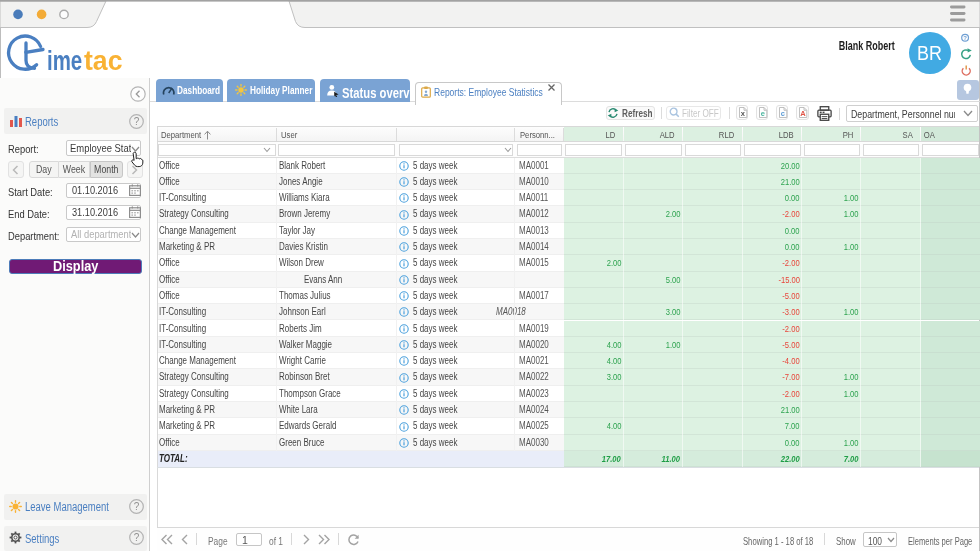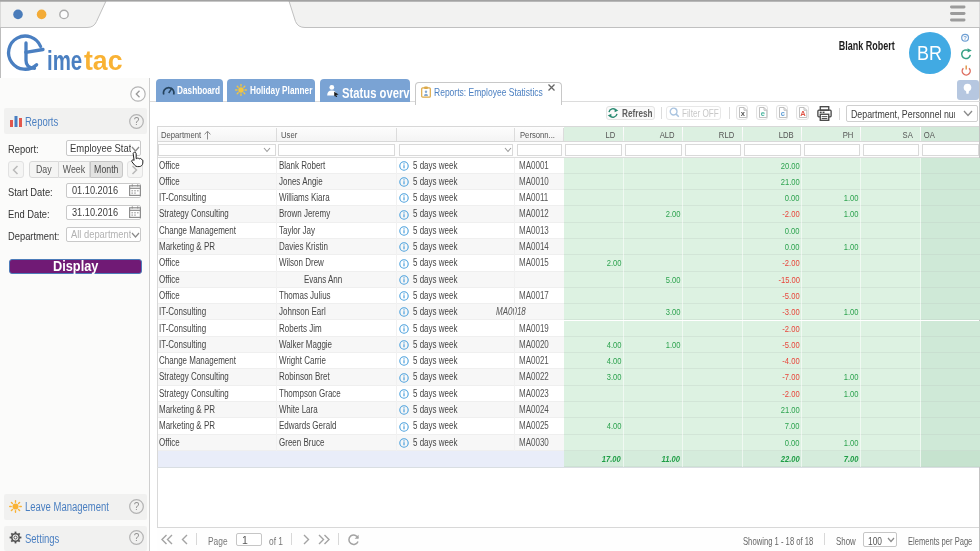--- a/index.html
+++ b/index.html
@@ -648,20 +648,21 @@
 <div class="ct" style="left:413px;top:434.6px;width:94px;"><span class="tx">5 days week</span></div>
 <div class="ct" style="left:518.5px;top:434.6px;width:42px;color:#555;"><span class="tx">MA0030</span></div>
 <div class="gn" style="left:563.5px;top:434.6px;width:60.0px;height:16.3px;background:#ddf2e2;padding-right:2.5px;"></div>
 <div class="gn" style="left:623.5px;top:434.6px;width:59.5px;height:16.3px;background:#ddf2e2;padding-right:2.5px;"></div>
 <div class="gn" style="left:683px;top:434.6px;width:59.5px;height:16.3px;background:#ddf2e2;padding-right:2.5px;"></div>
 <div class="gn" style="left:742.5px;top:434.6px;width:59.5px;height:16.3px;background:#ddf2e2;padding-right:2.5px;"><span class="txr" style="color:#2da34f">0.00</span></div>
 <div class="gn" style="left:802px;top:434.6px;width:59px;height:16.3px;background:#ddf2e2;padding-right:2.5px;"><span class="txr" style="color:#2da34f">1.00</span></div>
 <div class="gn" style="left:861px;top:434.6px;width:59.5px;height:16.3px;background:#ddf2e2;padding-right:2.5px;"></div>
 <div class="gn" style="left:920.5px;top:434.6px;width:59.5px;height:16.3px;background:#cfe9d7;padding-right:2.5px;"></div>
 <div style="position:absolute;left:156.5px;top:450.90000000000003px;width:407.0px;height:16.3px;background:#e9edf9;"></div>
+<div class="ct" style="left:158.7px;top:450.90000000000003px;width:200px;font-weight:bold;font-style:italic;color:#222;"><span class="tx">TOTAL:</span></div>
 <div class="gn" style="left:563.5px;top:450.90000000000003px;width:60.0px;height:16.3px;background:#d5ecdc;padding-right:2.5px;"><span class="txr" style="color:#1f9e46;font-weight:bold;font-style:italic;">17.00</span></div>
 <div class="gn" style="left:623.5px;top:450.90000000000003px;width:59.5px;height:16.3px;background:#d5ecdc;padding-right:2.5px;"><span class="txr" style="color:#1f9e46;font-weight:bold;font-style:italic;">11.00</span></div>
 <div class="gn" style="left:683px;top:450.90000000000003px;width:59.5px;height:16.3px;background:#d5ecdc;padding-right:2.5px;"></div>
 <div class="gn" style="left:742.5px;top:450.90000000000003px;width:59.5px;height:16.3px;background:#d5ecdc;padding-right:2.5px;"><span class="txr" style="color:#1f9e46;font-weight:bold;font-style:italic;">22.00</span></div>
 <div class="gn" style="left:802px;top:450.90000000000003px;width:59px;height:16.3px;background:#d5ecdc;padding-right:2.5px;"><span class="txr" style="color:#1f9e46;font-weight:bold;font-style:italic;">7.00</span></div>
 <div class="gn" style="left:861px;top:450.90000000000003px;width:59.5px;height:16.3px;background:#d5ecdc;padding-right:2.5px;"></div>
 <div class="gn" style="left:920.5px;top:450.90000000000003px;width:59.5px;height:16.3px;background:#c6e3cf;padding-right:2.5px;"></div>
 <div style="position:absolute;left:622.5px;top:157.5px;width:1px;height:309.7px;background:rgba(255,255,255,0.55);"></div>
 <div style="position:absolute;left:682px;top:157.5px;width:1px;height:309.7px;background:rgba(255,255,255,0.55);"></div>
 <div style="position:absolute;left:741.5px;top:157.5px;width:1px;height:309.7px;background:rgba(255,255,255,0.55);"></div>

